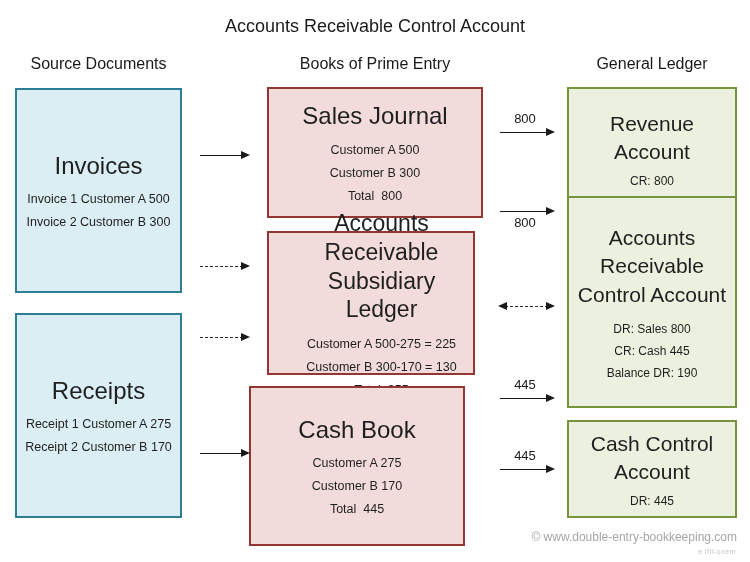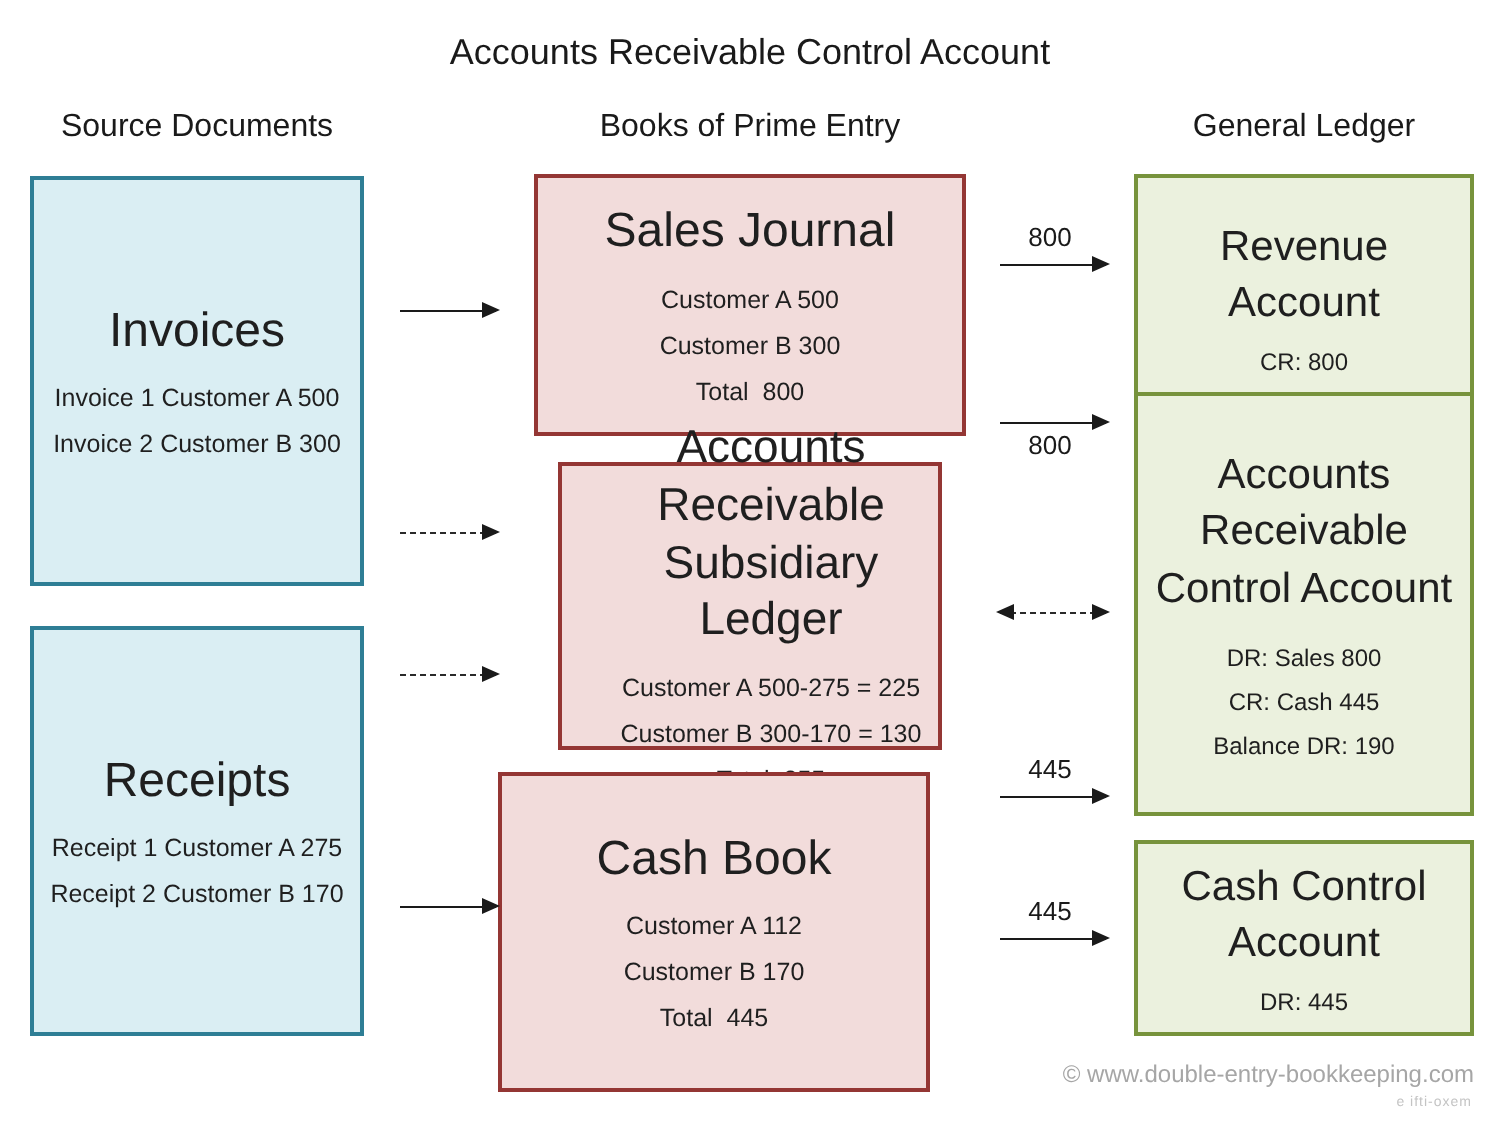--- a/index.html
+++ b/index.html
@@ -20,21 +20,21 @@
     position:absolute;box-sizing:border-box;display:flex;flex-direction:column;
     align-items:center;justify-content:center;text-align:center;
   }
   .box.blue{background:#DAEEF3;border:2px solid #2E7E95;}
   .box.red{background:#F2DCDB;border:2px solid #943634;}
   .box.green{background:#EBF1DE;border:2px solid #77933C;}
 
   #box-invoices{left:15px;top:88px;width:167px;height:205px;}
   #box-receipts{left:15px;top:313px;width:167px;height:205px;}
   #box-sales{left:267px;top:87px;width:216px;height:131px;}
-  #box-arsub{left:279px;top:231px;width:192px;height:144px;padding-left:21px;}
+  #box-arsub{left:267px;top:231px;width:208px;height:144px;padding-left:21px;}
   #box-cashbook{left:249px;top:386px;width:216px;height:160px;}
   #box-revenue{left:567px;top:87px;width:170px;height:124px;}
   #box-arcontrol{left:567px;top:196px;width:170px;height:212px;}
   #box-cashcontrol{left:567px;top:420px;width:170px;height:98px;}
 
   .box-title-lg{font-size:24px;line-height:1.15;}
   .box-title-md{font-size:23px;line-height:1.25;max-width:200px;}
   .box-title-sm{font-size:21px;line-height:1.35;max-width:150px;}
   .box-line{font-size:12.5px;margin-top:9px;}
   .box-line-sm{font-size:12px;margin-top:8px;}
@@ -107,21 +107,21 @@
 
   <div class="box red" id="box-arsub">
     <div class="box-title-md">Accounts Receivable Subsidiary Ledger</div>
     <div class="box-line first-line">Customer A 500-275 = 225</div>
     <div class="box-line">Customer B 300-170 = 130</div>
     <div class="box-line">Total&nbsp; 355</div>
   </div>
 
   <div class="box red" id="box-cashbook">
     <div class="box-title-lg">Cash Book</div>
-    <div class="box-line first-line">Customer A 112</div>
+    <div class="box-line first-line">Customer A 275</div>
     <div class="box-line">Customer B 170</div>
     <div class="box-line">Total&nbsp; 445</div>
   </div>
 
   <div class="box green" id="box-revenue">
     <div class="box-title-sm">Revenue Account</div>
     <div class="box-line-sm">CR: 800</div>
   </div>
 
   <div class="box green" id="box-arcontrol">

